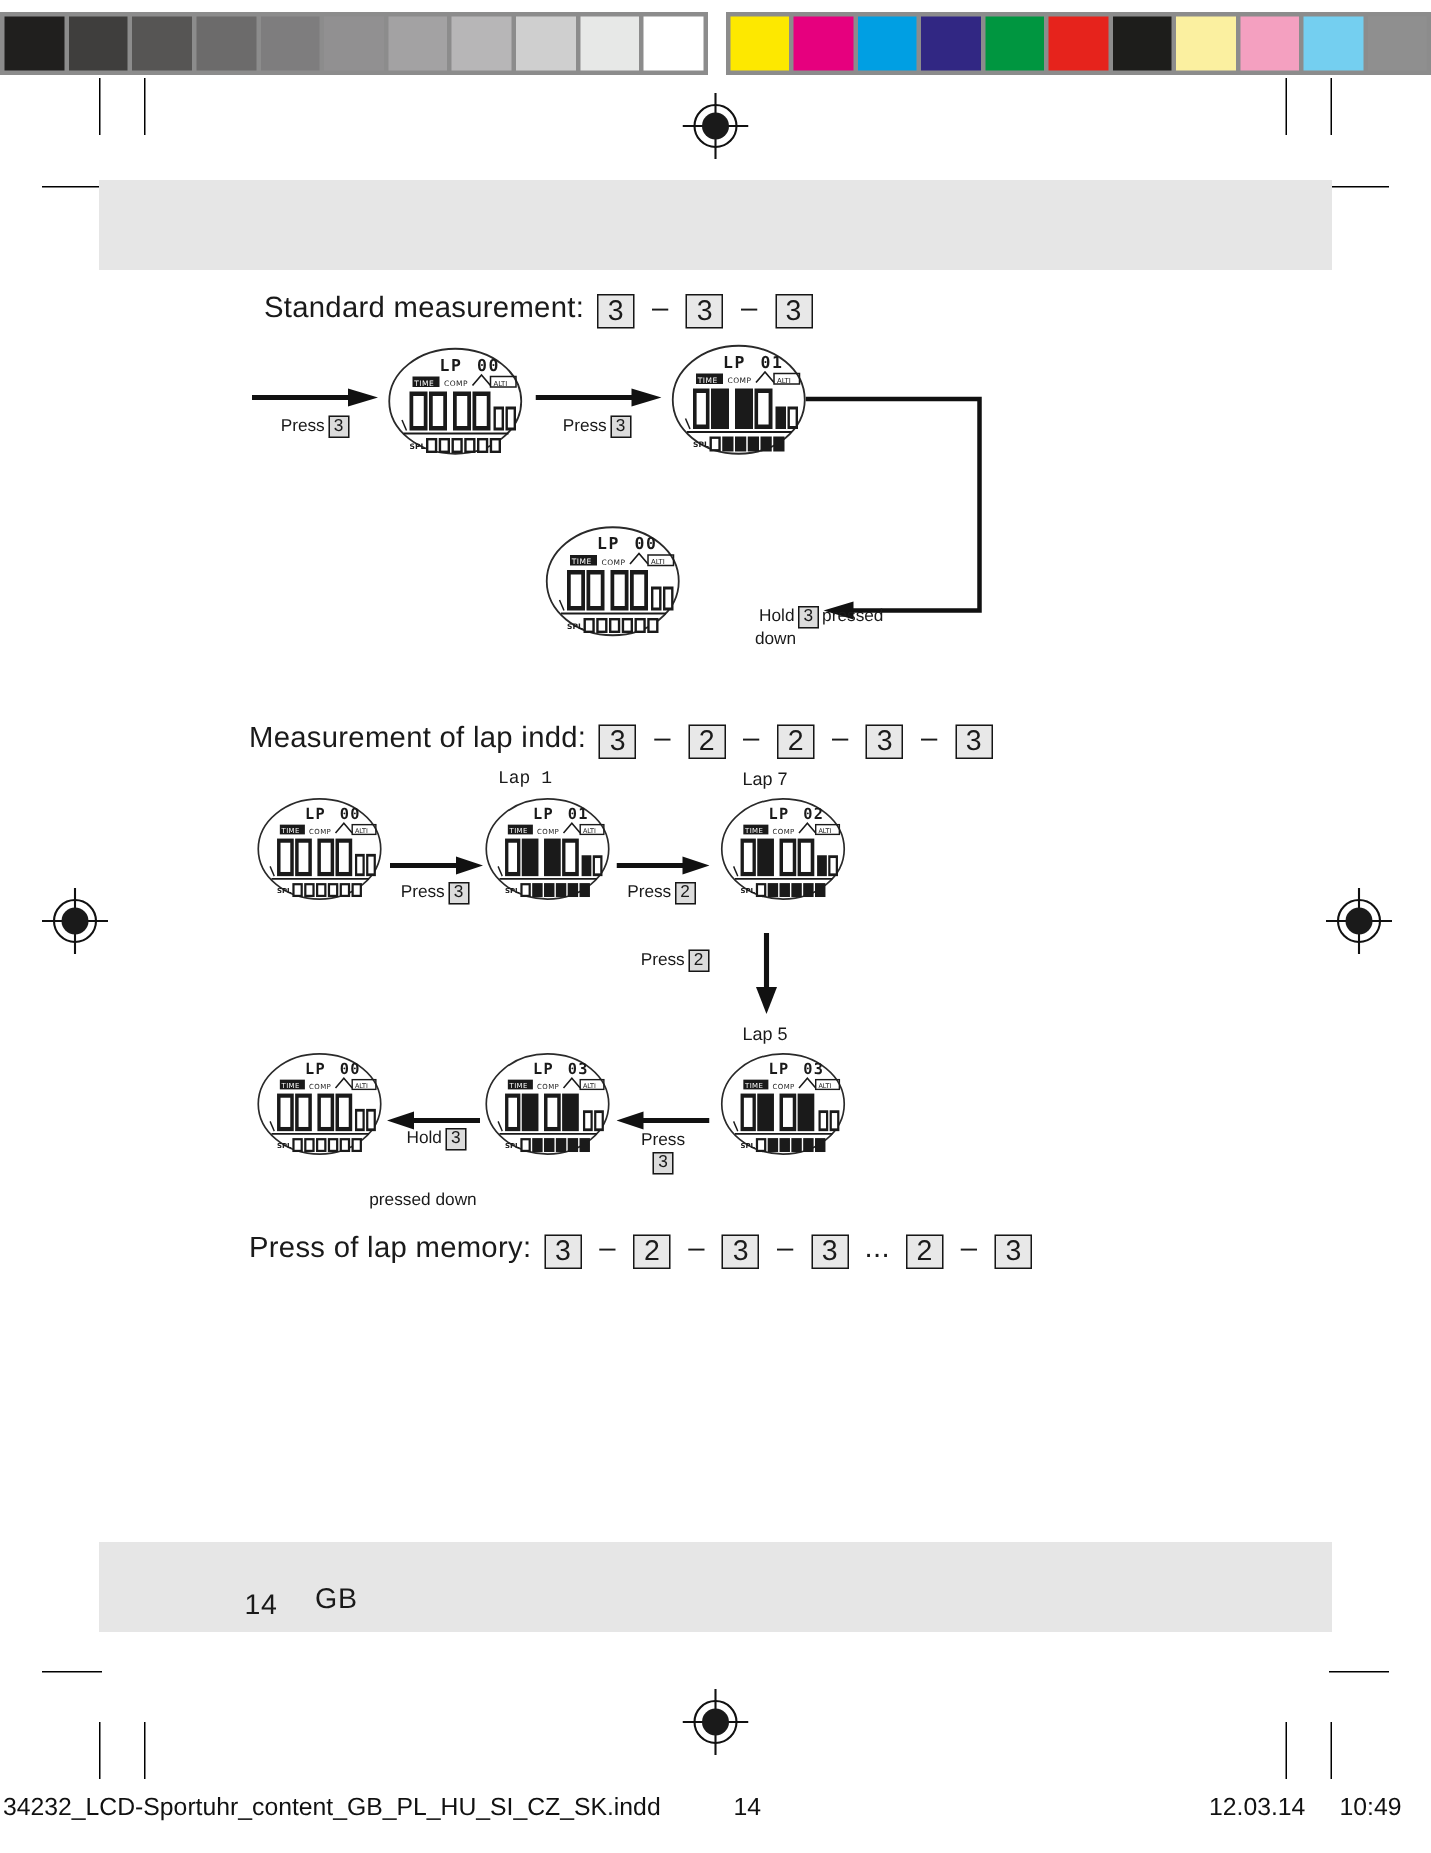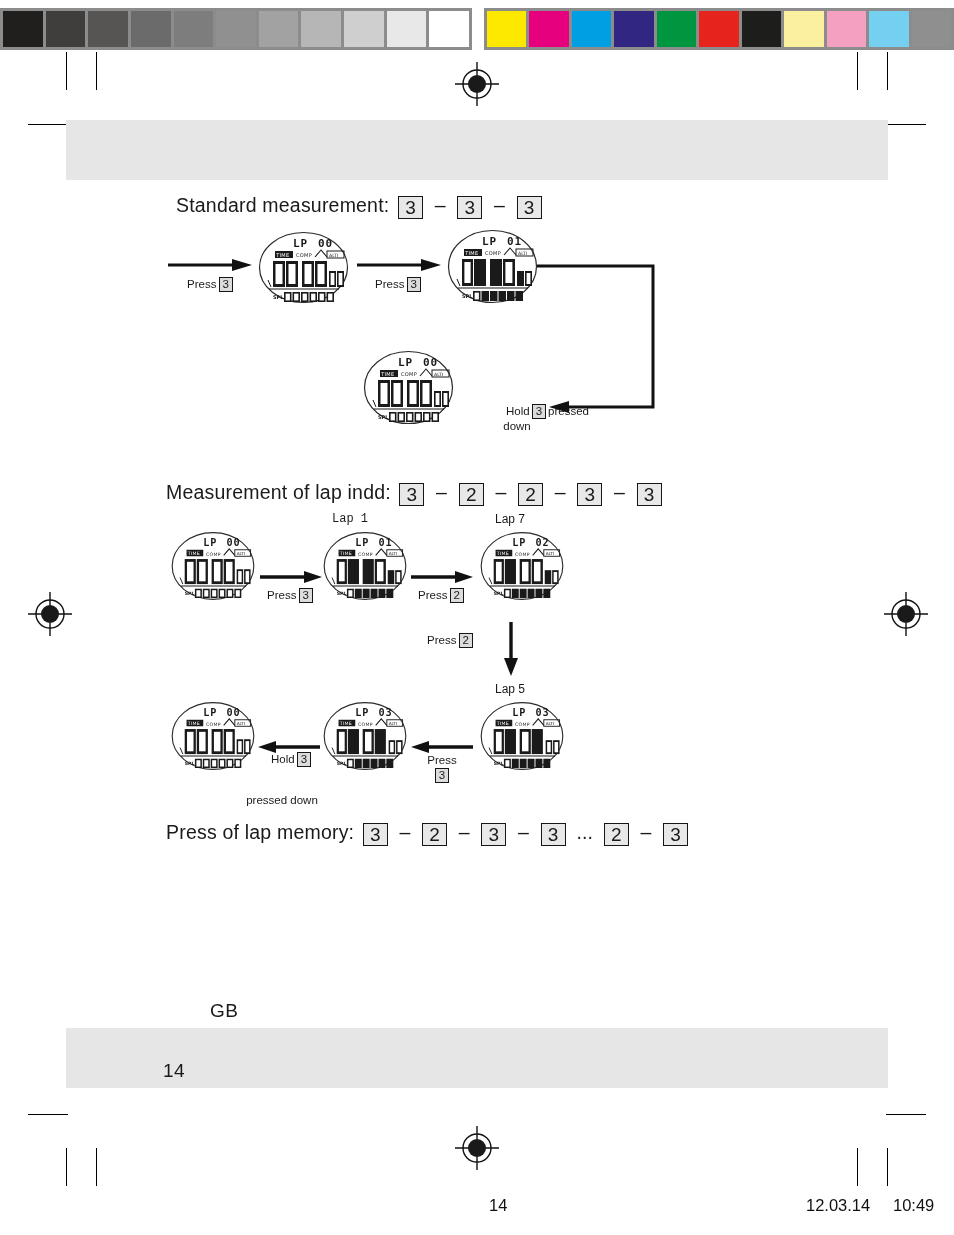--- a/index.html
+++ b/index.html
@@ -618,19 +618,20 @@
   <span class="keycap">3</span>
   <span class="dash">–</span>
   <span class="keycap">3</span>
   <span class="dots">...</span>
   <span class="keycap">2</span>
   <span class="dash">–</span>
   <span class="keycap">3</span>
 </div>
 
 <div class="pagenum" style="left:163px;top:1060px;">14</div>
-<div class="pagenum" style="left:210px;top:1000px;">GB</div>
+<div class="pagenum" style="left:210px;top:1056px;">GB</div>
 
 <div id="footer">
+  <span class="foot-text" style="left:2px;top:0;">34232_LCD-Sportuhr_content_GB_PL_HU_SI_CZ_SK.indd</span>
   <span class="foot-text" style="left:489px;top:0;">14</span>
   <span class="foot-text" style="left:806px;top:0;">12.03.14</span>
   <span class="foot-text" style="left:893px;top:0;">10:49</span>
 </div>
 
 </body></html>

